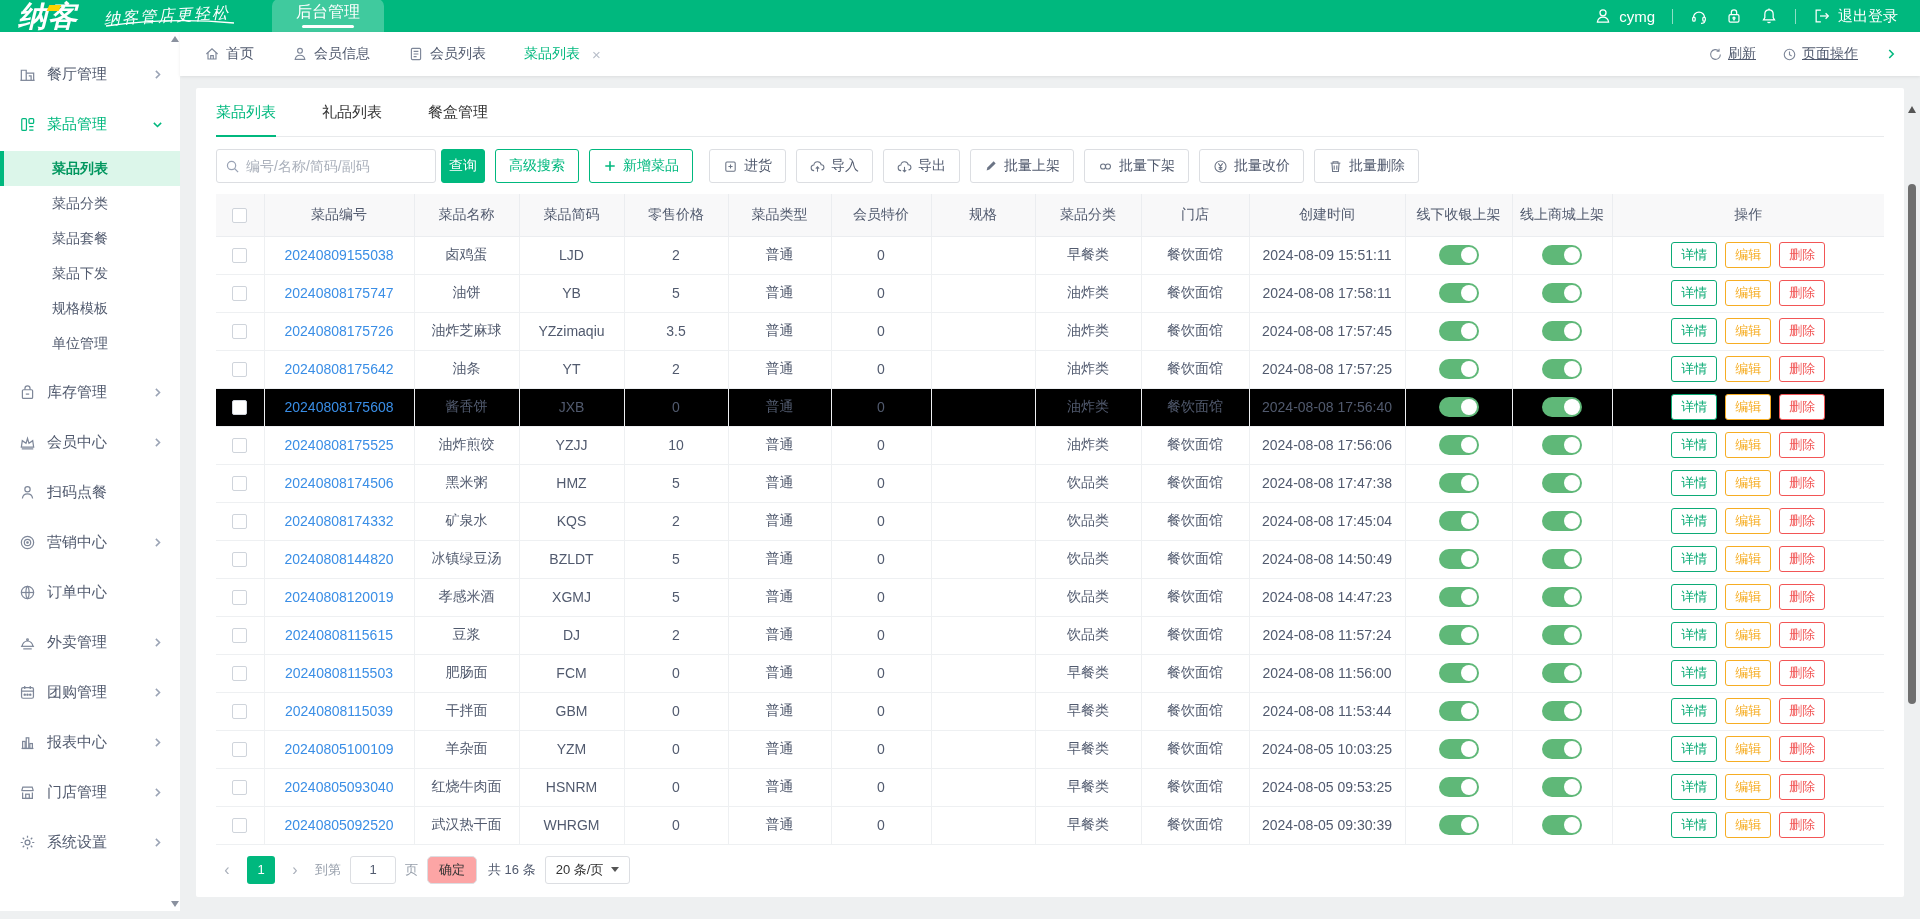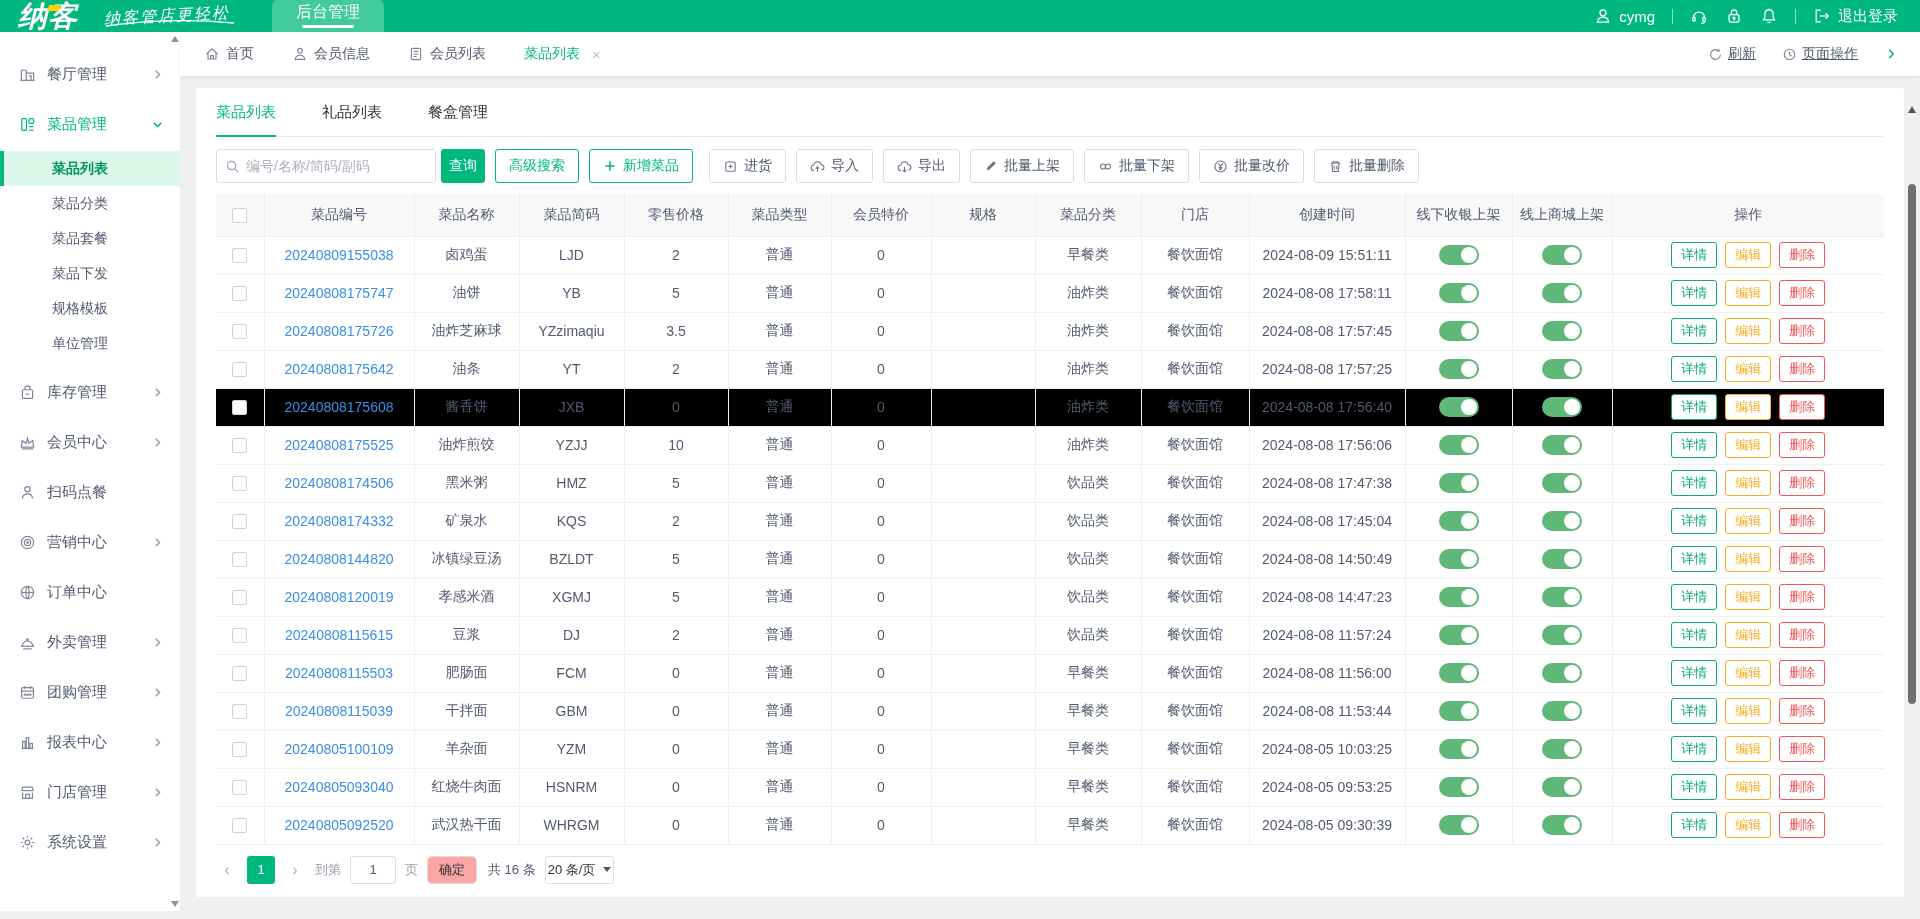--- a/index.html
+++ b/index.html
@@ -92,21 +92,21 @@
   .mini-btn.del { color:#f25555; border-color:#f25555; }
 
   
   .pager { display:flex; align-items:center; gap:9px; margin-top:11px; font-size:13px; color:#515a6e; }
   .pg-chev { color:#aab0bb; font-size:16px; width:22px; text-align:center; cursor:pointer; }
   .pg-num { width:28px; height:28px; background:#00b87e; color:#fff; border-radius:3px; display:flex; align-items:center; justify-content:center; font-size:13px; cursor:pointer; }
   .pg-goto-label, .pg-unit { color:#98a0ac; }
   .pg-input { width:46px; height:28px; border:1px solid #dcdee2; border-radius:3px; text-align:center; font-size:13px; color:#515a6e; outline:none; font-family:inherit; }
   .pg-confirm { height:28px; padding:0 11px; border:1px solid #dcdee2; border-radius:5px; background:#fca5a5; font-size:13px; color:#333; cursor:pointer; font-family:inherit; }
   .pg-total { margin-left:2px; }
-  .pg-size { height:28px; border:1px solid #dcdee2; border-radius:3px; display:flex; align-items:center; gap:8px; padding:0 2px; cursor:pointer; color:#333; }
+  .pg-size { height:28px; border:1px solid #dcdee2; border-radius:3px; display:flex; align-items:center; gap:8px; padding:0 10px; cursor:pointer; color:#333; }
   .pg-size .caret { width:0; height:0; border-left:4px solid transparent; border-right:4px solid transparent; border-top:5px solid #555; }
 
   
   .v-scroll { position:absolute; right:3px; top:30px; bottom:10px; width:9px; }
   .v-scroll .arrow-up { position:absolute; top:0; left:0; width:0; height:0; border-left:4px solid transparent; border-right:4px solid transparent; border-bottom:7px solid #555; }
   .v-scroll .thumb { position:absolute; top:78px; left:0; width:8px; height:520px; background:#6f6f6f; border-radius:4px; cursor:grab; }
 </style>
 </head>
 <body>
 

